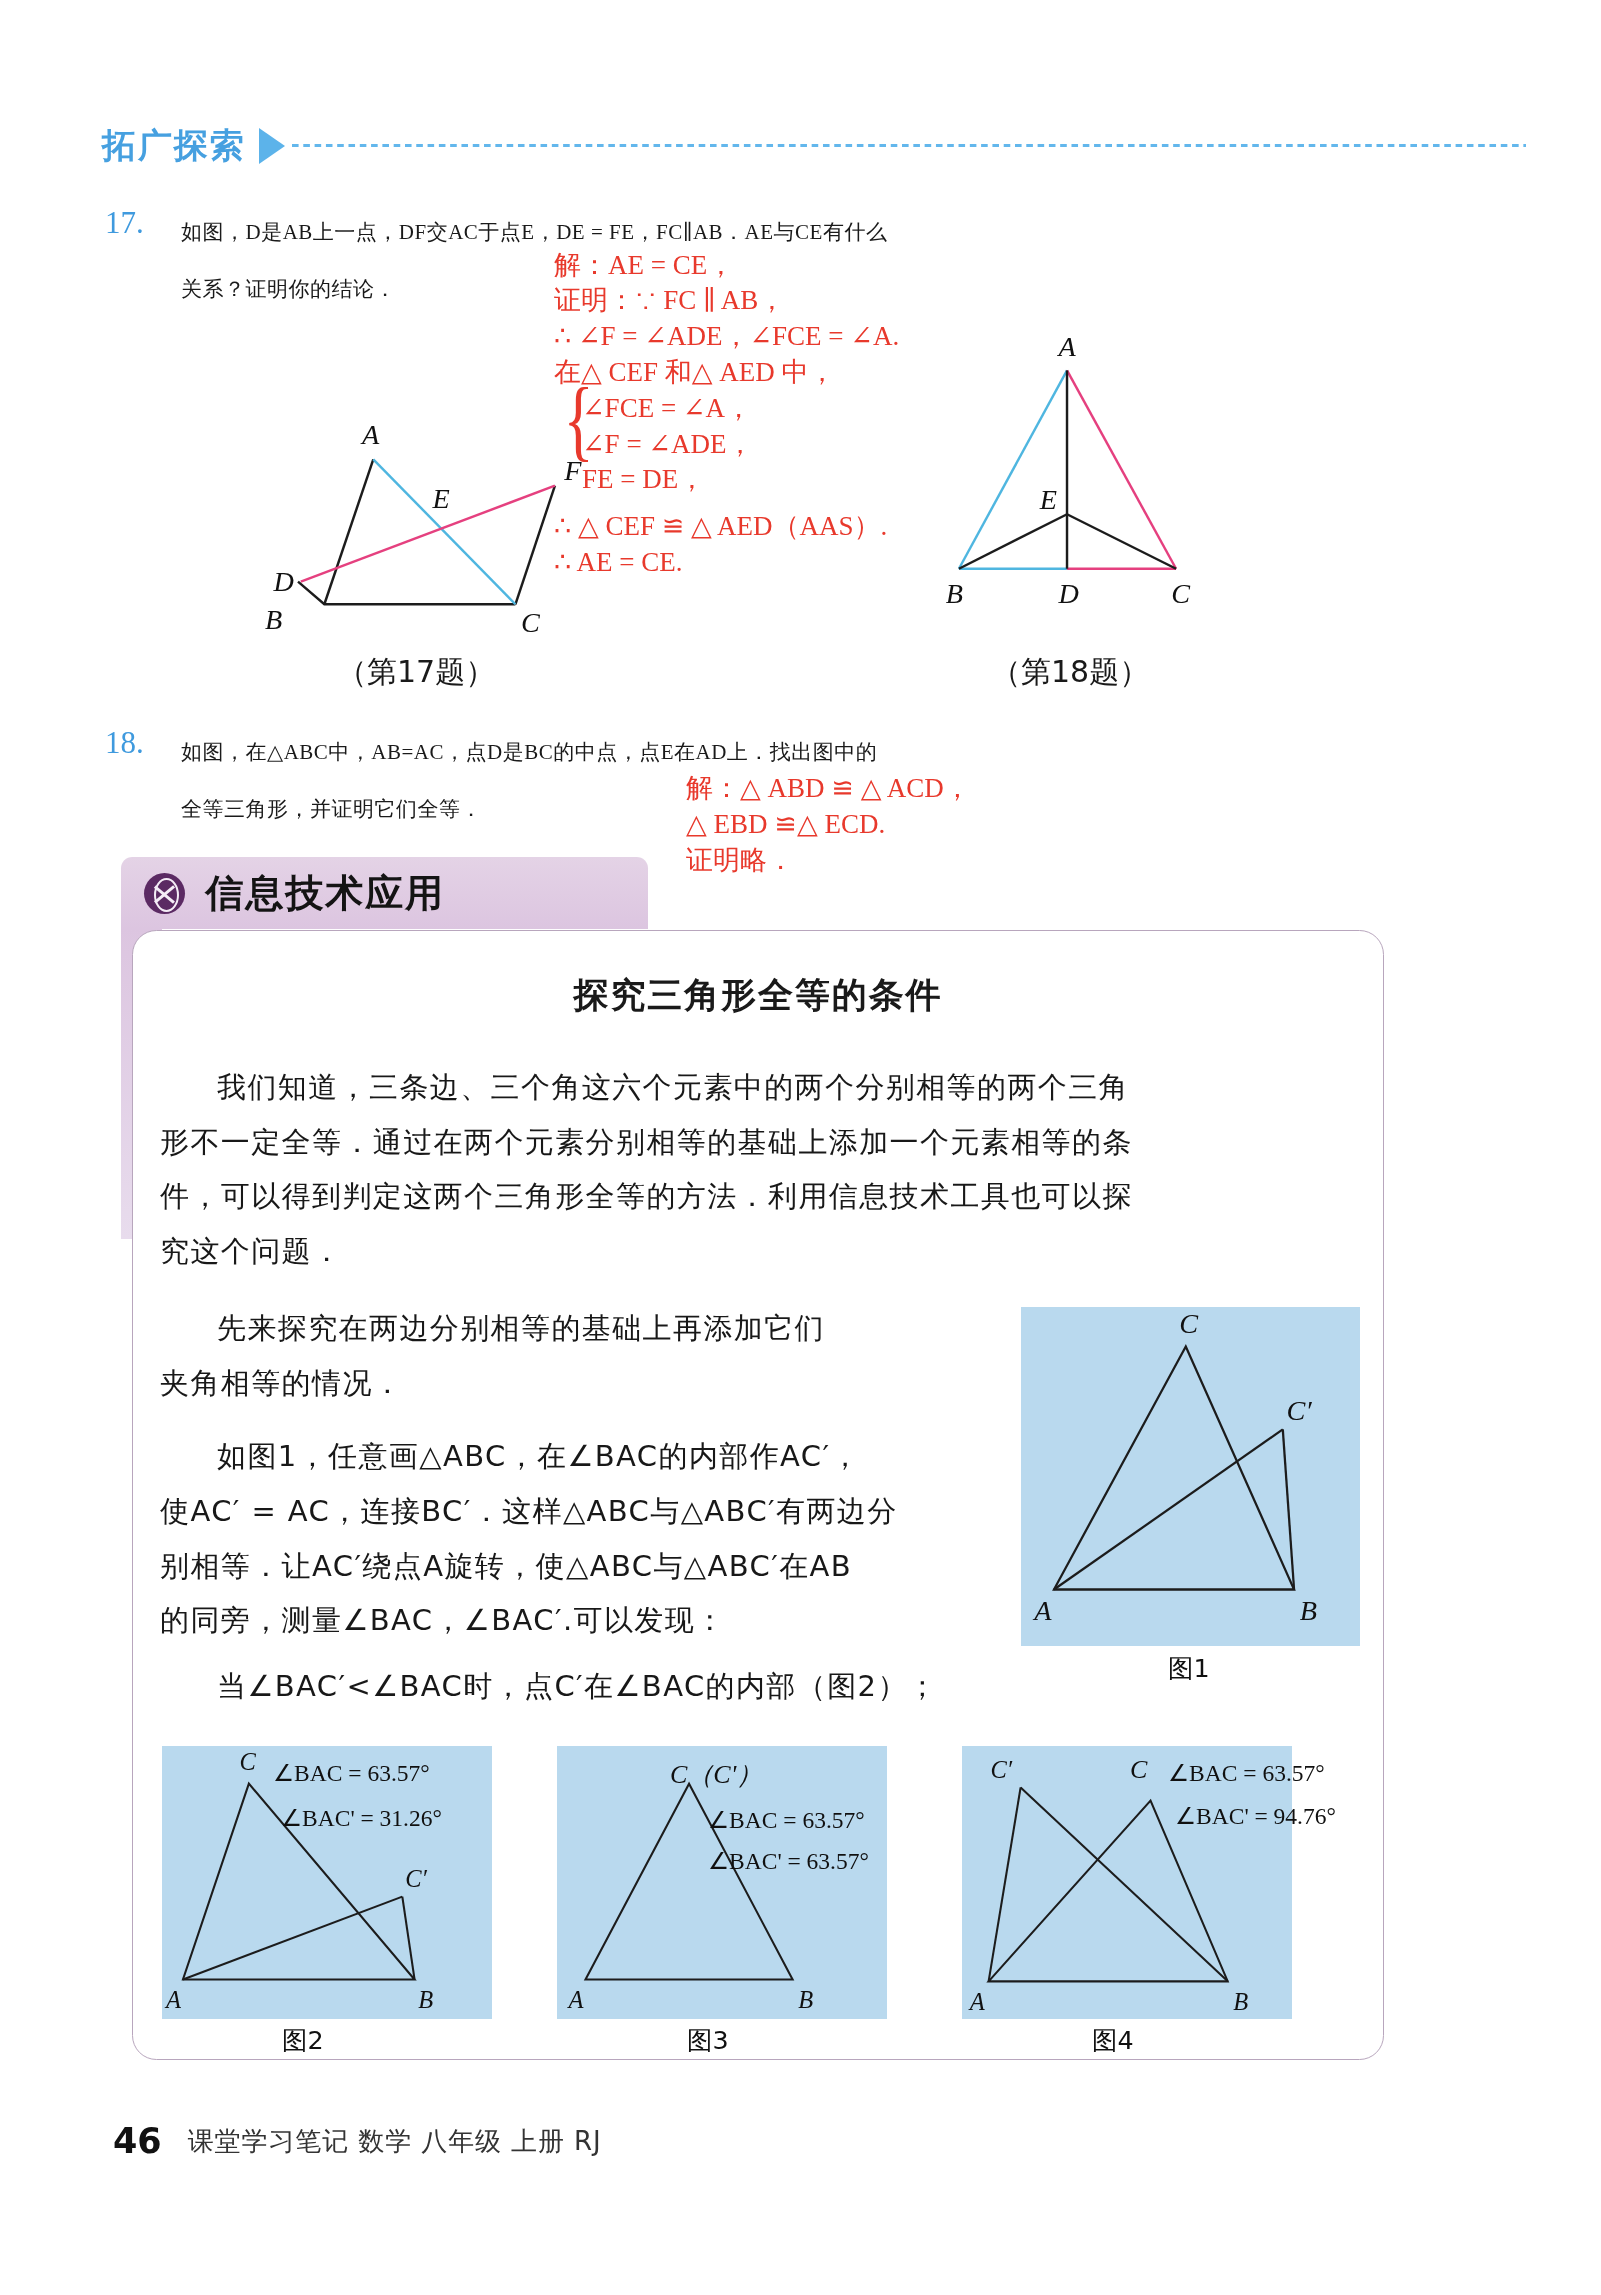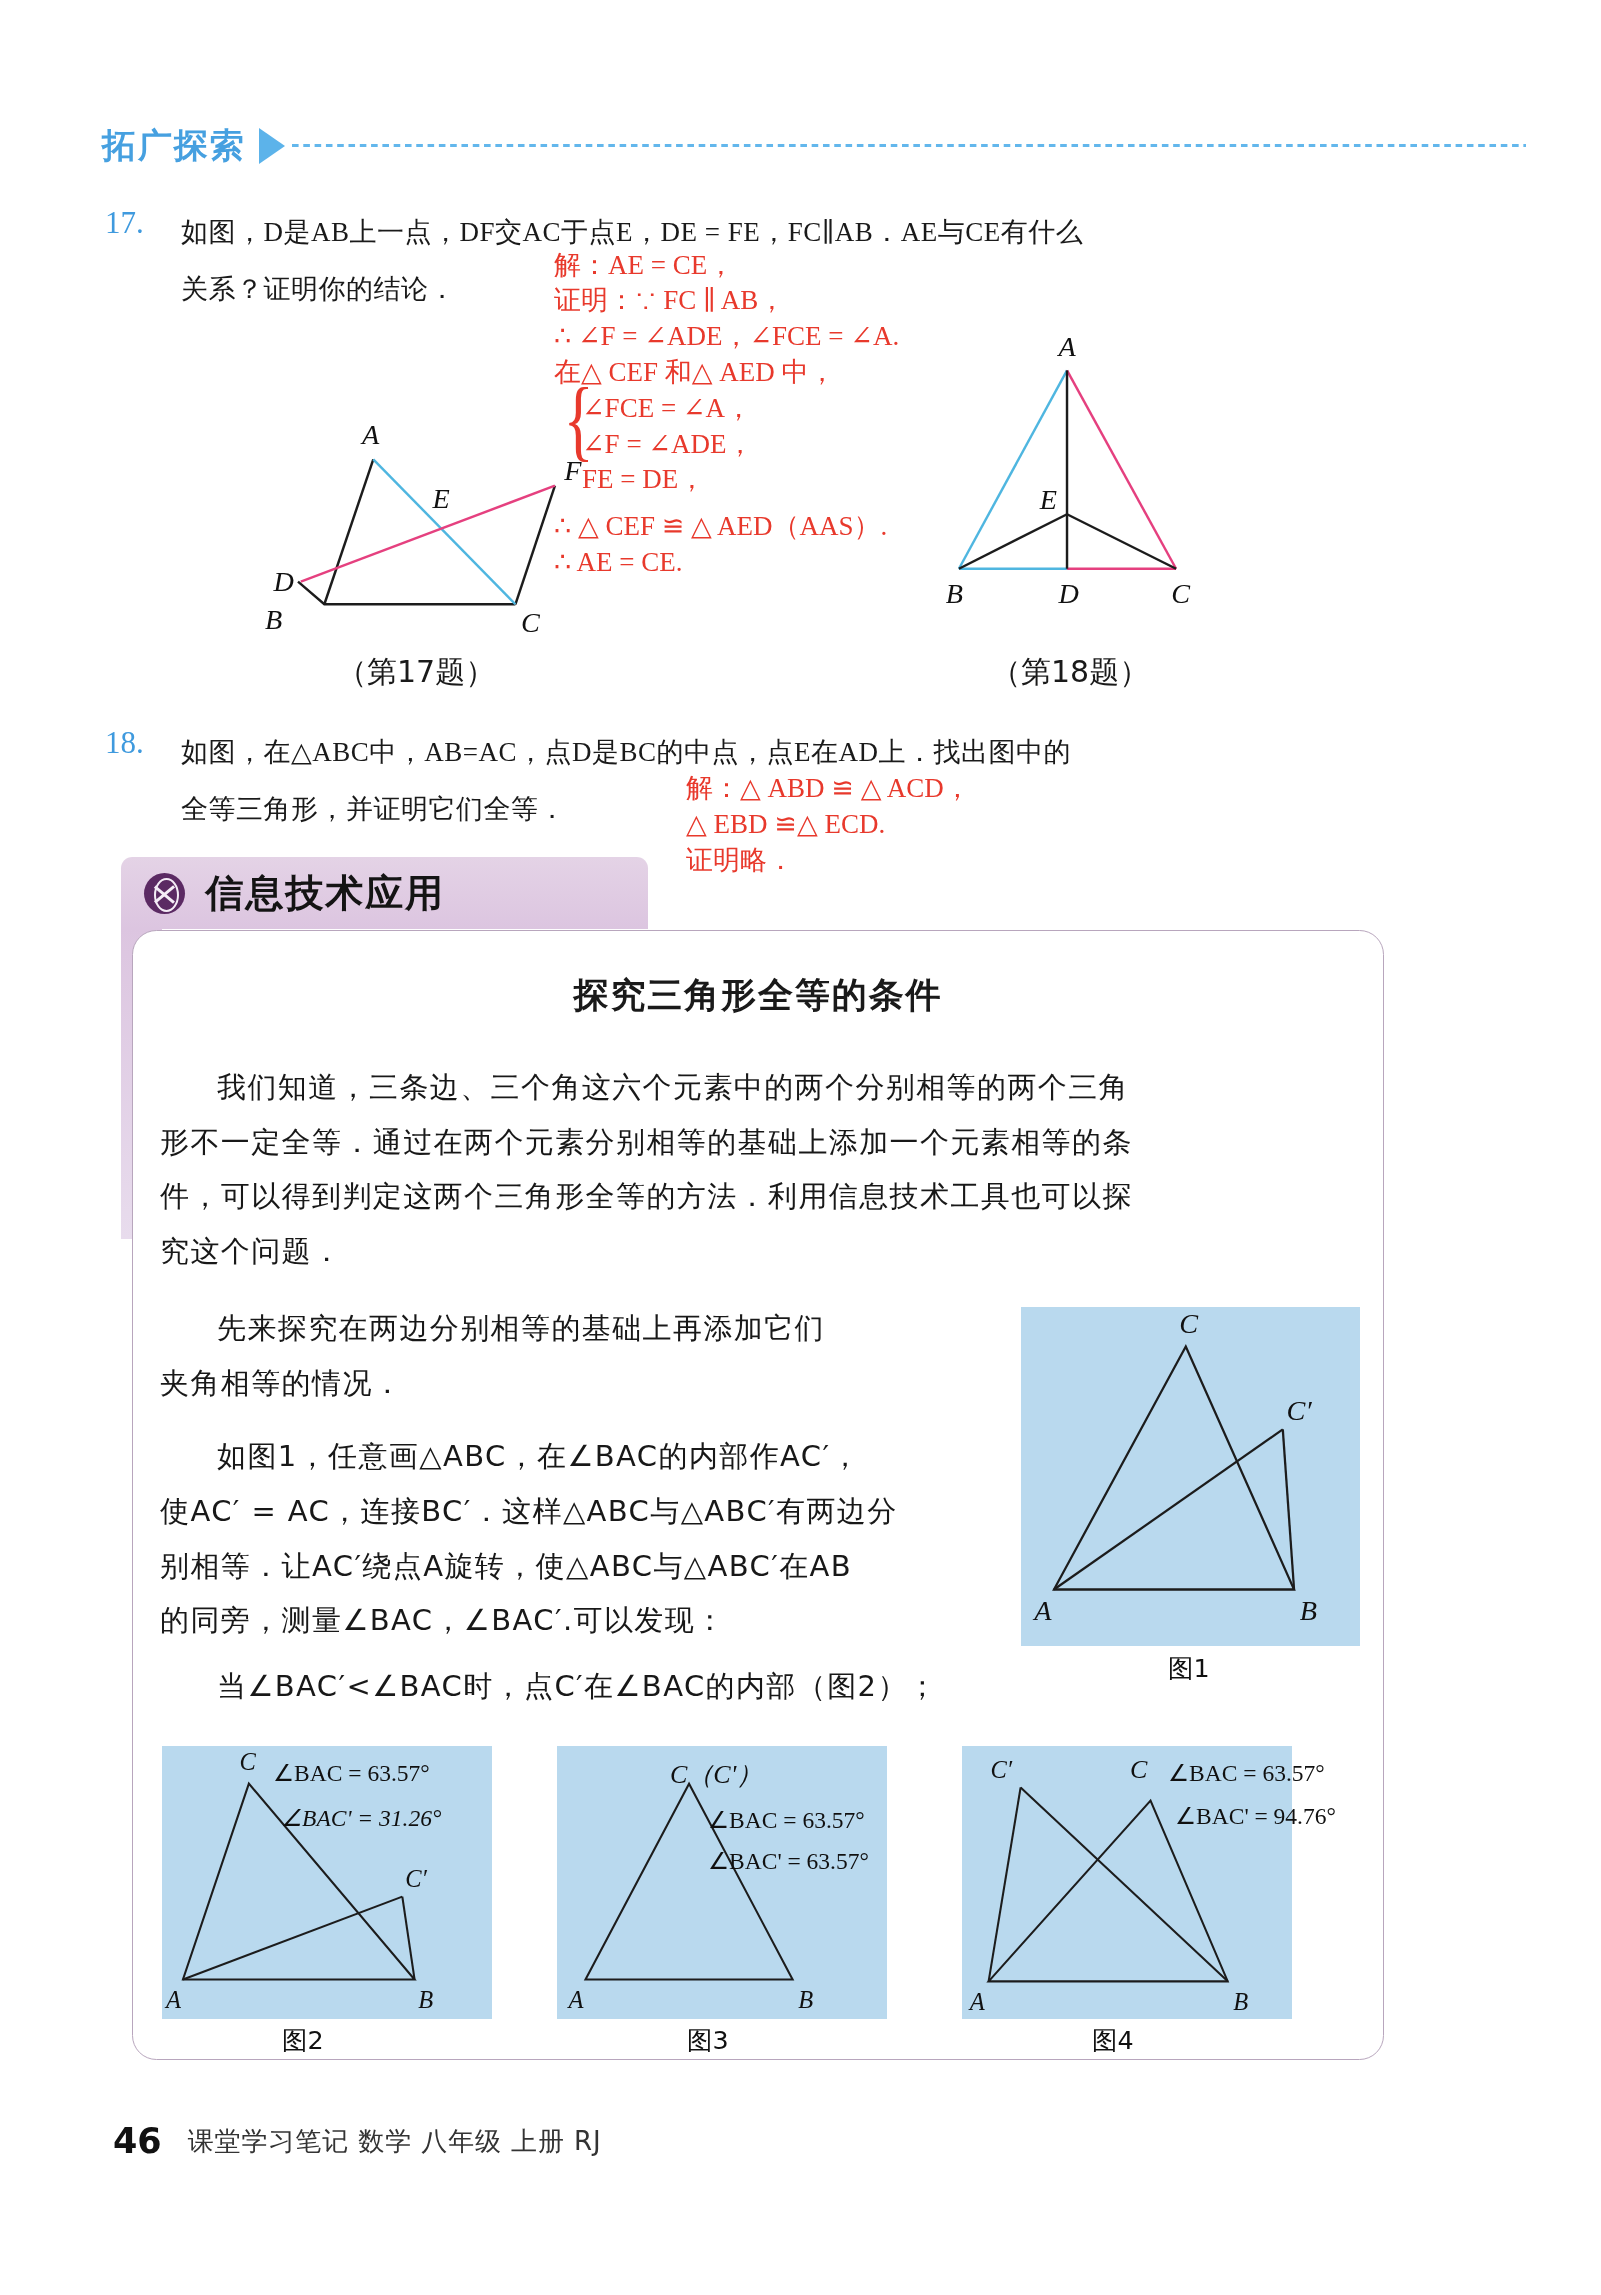--- a/index.html
+++ b/index.html
@@ -54,21 +54,21 @@
     background-repeat: repeat-x;
   }
   .prob-num {
     position: absolute;
     color: #3f9ade;
     font-family: "Liberation Serif", serif;
     font-size: 31px;
   }
   .prob-body {
     position: absolute;
-    font-size: 27px;
+    font-size: 21px;
     line-height: 55px;
     letter-spacing: 0.5px;
     white-space: nowrap;
   }
 
   
   .ans {
     position: absolute;
     color: #e8392c;
     font-family: "Liberation Serif", "DejaVu Serif", serif;
@@ -367,21 +367,21 @@
       <text class="lbl-sm" x="82" y="26">C</text>
       <text class="lbl-sm" x="258" y="150">C′</text>
       <text class="lbl-sm" x="4" y="278">A</text>
       <text class="lbl-sm" x="272" y="278">B</text>
       <text class="meas" x="118" y="30"></text>
       <text class="meas" x="126" y="76"></text>
     </svg>
   </div>
   <div class="panel-label" style="left:282px; top:2024px;">图2</div>
   <div class="panel-label" style="left:273px; top:1759px; font-family:'Liberation Serif',serif; font-size:23.5px;">∠BAC = 63.57°</div>
-  <div class="panel-label" style="left:281px; top:1804px; font-family:'Liberation Serif',serif; font-size:23.5px;font-style:italic;">∠BAC' = 31.26°</div>
+  <div class="panel-label" style="left:281px; top:1804px; font-family:'Liberation Serif',serif; font-size:23.5px;">∠BAC' = 31.26°</div>
 
   <div class="blue-panel" style="left:557px; top:1746px; width:330px; height:273px;">
     <svg width="330" height="273" viewBox="0 0 350 290">
       <polygon points="30,248 250,248 140,40" fill="none" stroke="#1c1c1c" stroke-width="2.2"></polygon>
       <text class="lbl-sm" x="12" y="278">A</text>
       <text class="lbl-sm" x="256" y="278">B</text>
     </svg>
   </div>
   <div class="panel-label" style="left:670px; top:1757px; font-family:'Liberation Serif',serif; font-style:italic; font-size:26px;">C（C'）</div>
   <div class="panel-label" style="left:708px; top:1806px; font-family:'Liberation Serif',serif; font-size:23.5px;">∠BAC = 63.57°</div>

